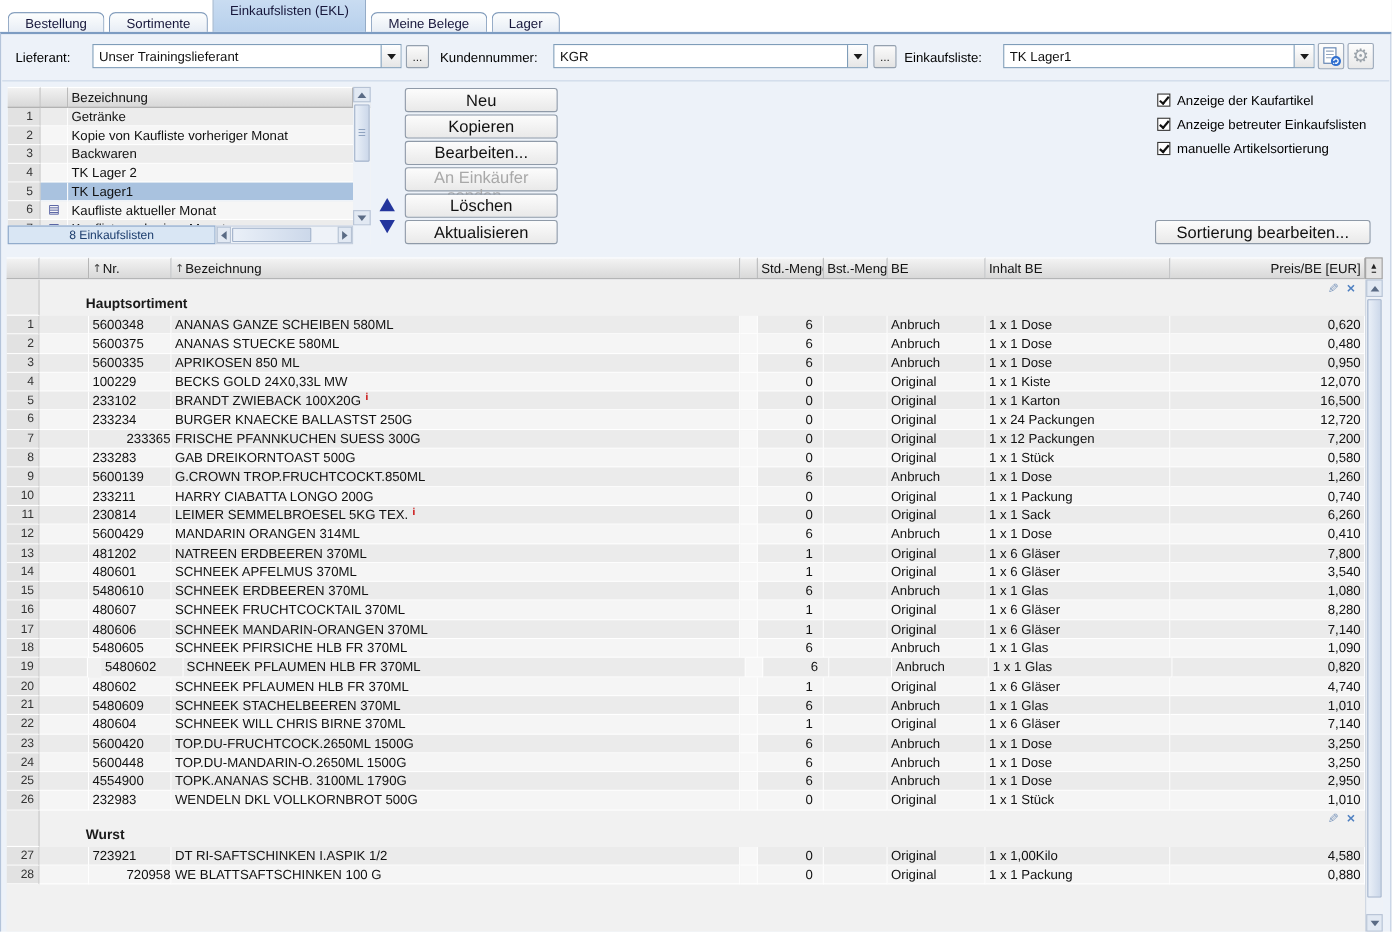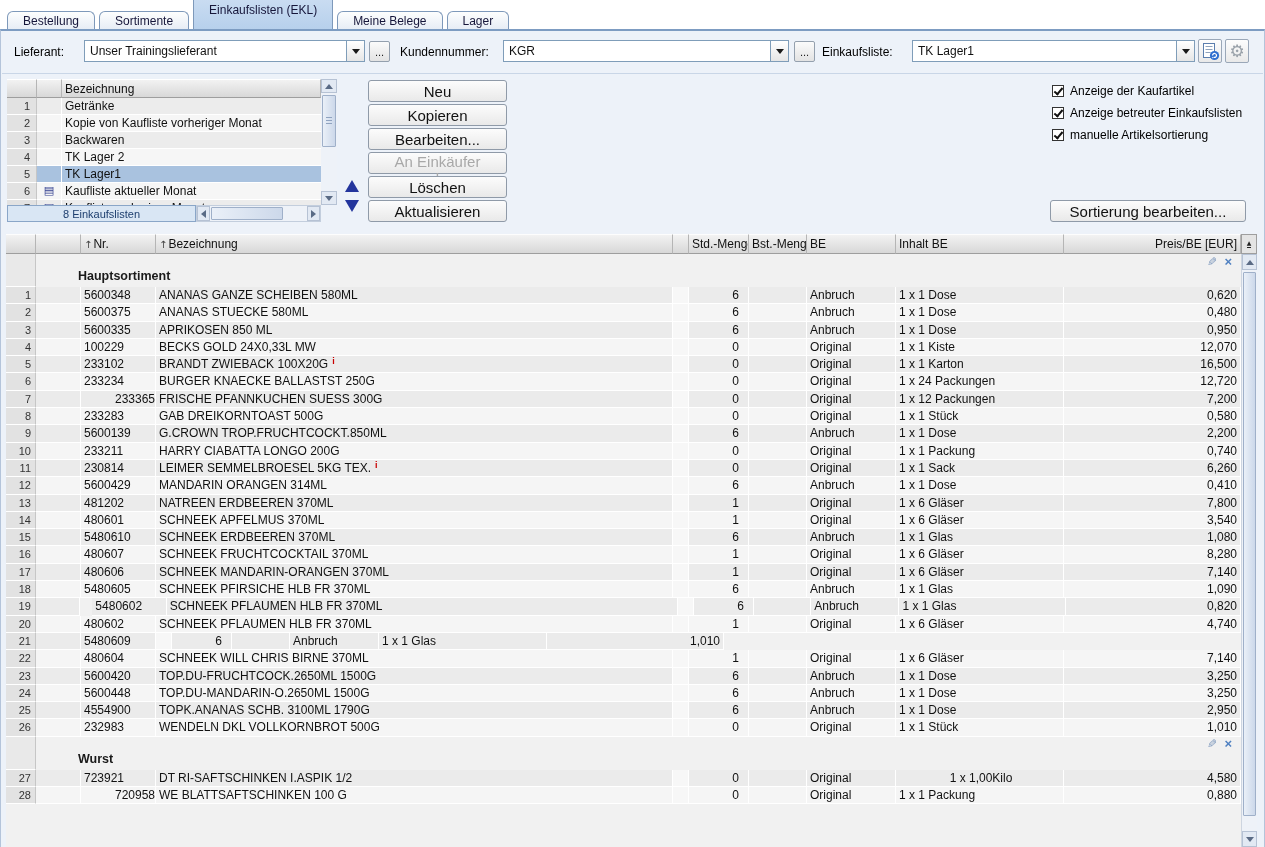--- a/index.html
+++ b/index.html
@@ -398,21 +398,21 @@
       <div class="trow dk">
         <div class="cell k-rownum gut" style="width: 30px;">9</div>
         <div class="cell k-icon" style="width: 45px;"></div>
         <div class="cell k-nr" style="width: 75px;">5600139</div>
         <div class="cell k-bez" style="width: 517px;">G.CROWN TROP.FRUCHTCOCKT.850ML</div>
         <div class="cell k-gap" style="width: 16px;"></div>
         <div class="cell k-std" style="width: 60px;">6</div>
         <div class="cell k-bst" style="width: 58px;"></div>
         <div class="cell k-be" style="width: 89px;">Anbruch</div>
         <div class="cell k-inhalt" style="width: 168px;">1 x 1 Dose</div>
-        <div class="cell k-preis ar" style="width: 177px;">2,200</div>
+        <div class="cell k-preis ar" style="width: 177px;">1,260</div>
       </div>
       <div class="trow lt">
         <div class="cell k-rownum gut" style="width: 30px;">10</div>
         <div class="cell k-icon" style="width: 45px;"></div>
         <div class="cell k-nr" style="width: 75px;">233211</div>
         <div class="cell k-bez" style="width: 517px;">HARRY CIABATTA LONGO 200G</div>
         <div class="cell k-gap" style="width: 16px;"></div>
         <div class="cell k-std" style="width: 60px;">0</div>
         <div class="cell k-bst" style="width: 58px;"></div>
         <div class="cell k-be" style="width: 89px;">Original</div>
@@ -536,20 +536,21 @@
         <div class="cell k-std" style="width: 60px;">1</div>
         <div class="cell k-bst" style="width: 58px;"></div>
         <div class="cell k-be" style="width: 89px;">Original</div>
         <div class="cell k-inhalt" style="width: 168px;">1 x 6 Gläser</div>
         <div class="cell k-preis ar" style="width: 177px;">4,740</div>
       </div>
       <div class="trow dk">
         <div class="cell k-rownum gut" style="width: 30px;">21</div>
         <div class="cell k-icon" style="width: 45px;"></div>
         <div class="cell k-nr" style="width: 75px;">5480609</div>
+        <div class="cell k-bez" style="width: 517px;">SCHNEEK STACHELBEEREN 370ML</div>
         <div class="cell k-gap" style="width: 16px;"></div>
         <div class="cell k-std" style="width: 60px;">6</div>
         <div class="cell k-bst" style="width: 58px;"></div>
         <div class="cell k-be" style="width: 89px;">Anbruch</div>
         <div class="cell k-inhalt" style="width: 168px;">1 x 1 Glas</div>
         <div class="cell k-preis ar" style="width: 177px;">1,010</div>
       </div>
       <div class="trow lt">
         <div class="cell k-rownum gut" style="width: 30px;">22</div>
         <div class="cell k-icon" style="width: 45px;"></div>
@@ -620,21 +621,21 @@
       </div>
       <div class="trow dk">
         <div class="cell k-rownum gut" style="width: 30px;">27</div>
         <div class="cell k-icon" style="width: 45px;"></div>
         <div class="cell k-nr" style="width: 75px;">723921</div>
         <div class="cell k-bez" style="width: 517px;">DT RI-SAFTSCHINKEN I.ASPIK 1/2</div>
         <div class="cell k-gap" style="width: 16px;"></div>
         <div class="cell k-std" style="width: 60px;">0</div>
         <div class="cell k-bst" style="width: 58px;"></div>
         <div class="cell k-be" style="width: 89px;">Original</div>
-        <div class="cell k-inhalt" style="width: 168px; text-align: center;">1 x 1,00Kilo</div>
+        <div class="cell k-inhalt" style="width: 168px;">1 x 1,00Kilo</div>
         <div class="cell k-preis ar" style="width: 177px;">4,580</div>
       </div>
       <div class="trow lt">
         <div class="cell k-rownum gut" style="width: 30px;">28</div>
         <div class="cell k-icon" style="width: 45px;"></div>
         <div class="cell k-nr" style="width: 75px; text-align: right;">720958</div>
         <div class="cell k-bez" style="width: 517px;">WE BLATTSAFTSCHINKEN 100 G</div>
         <div class="cell k-gap" style="width: 16px;"></div>
         <div class="cell k-std" style="width: 60px;">0</div>
         <div class="cell k-bst" style="width: 58px;"></div>

